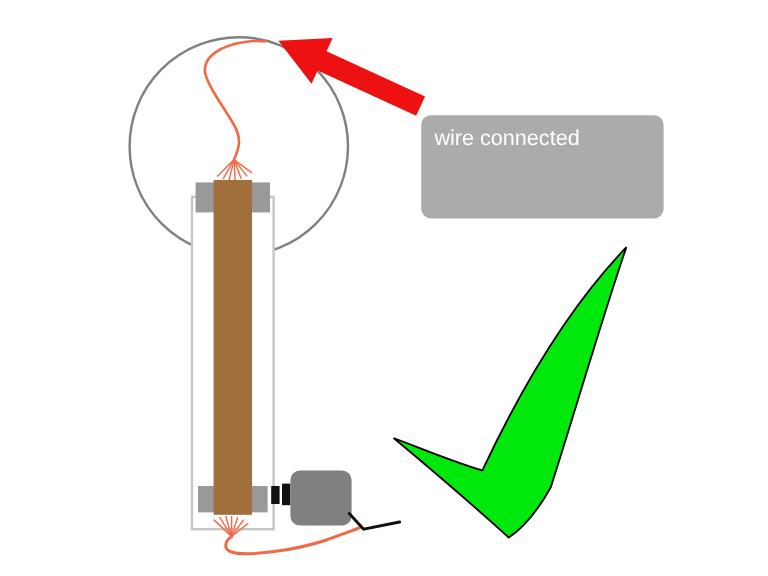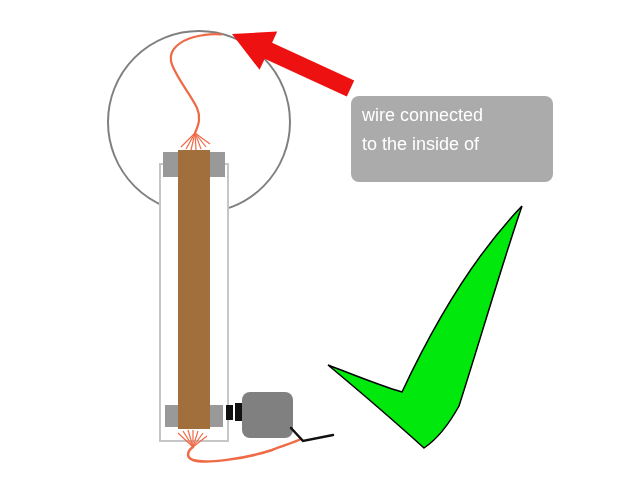--- a/index.html
+++ b/index.html
@@ -79,14 +79,13 @@
   <polygon class="arrow" points="232,34 277.2,31.6 272.1,42.7 354.2,80.5 346.8,96.5 264.7,58.7 259.6,69.8"></polygon>
 
   <path class="check" d="M328,365 C352,374 378,385 402,392 C432,328 472,258 522,206
            C504,258 477,350 459,406 C449,424 436,440 424,448
            C392,419 358,390 328,365 Z"></path>
 </svg>
 </div>
 
 <div class="annotation-box">
   <div>wire connected</div>
-  <div>to the inside of</div>
 </div>
 
 </body></html>

